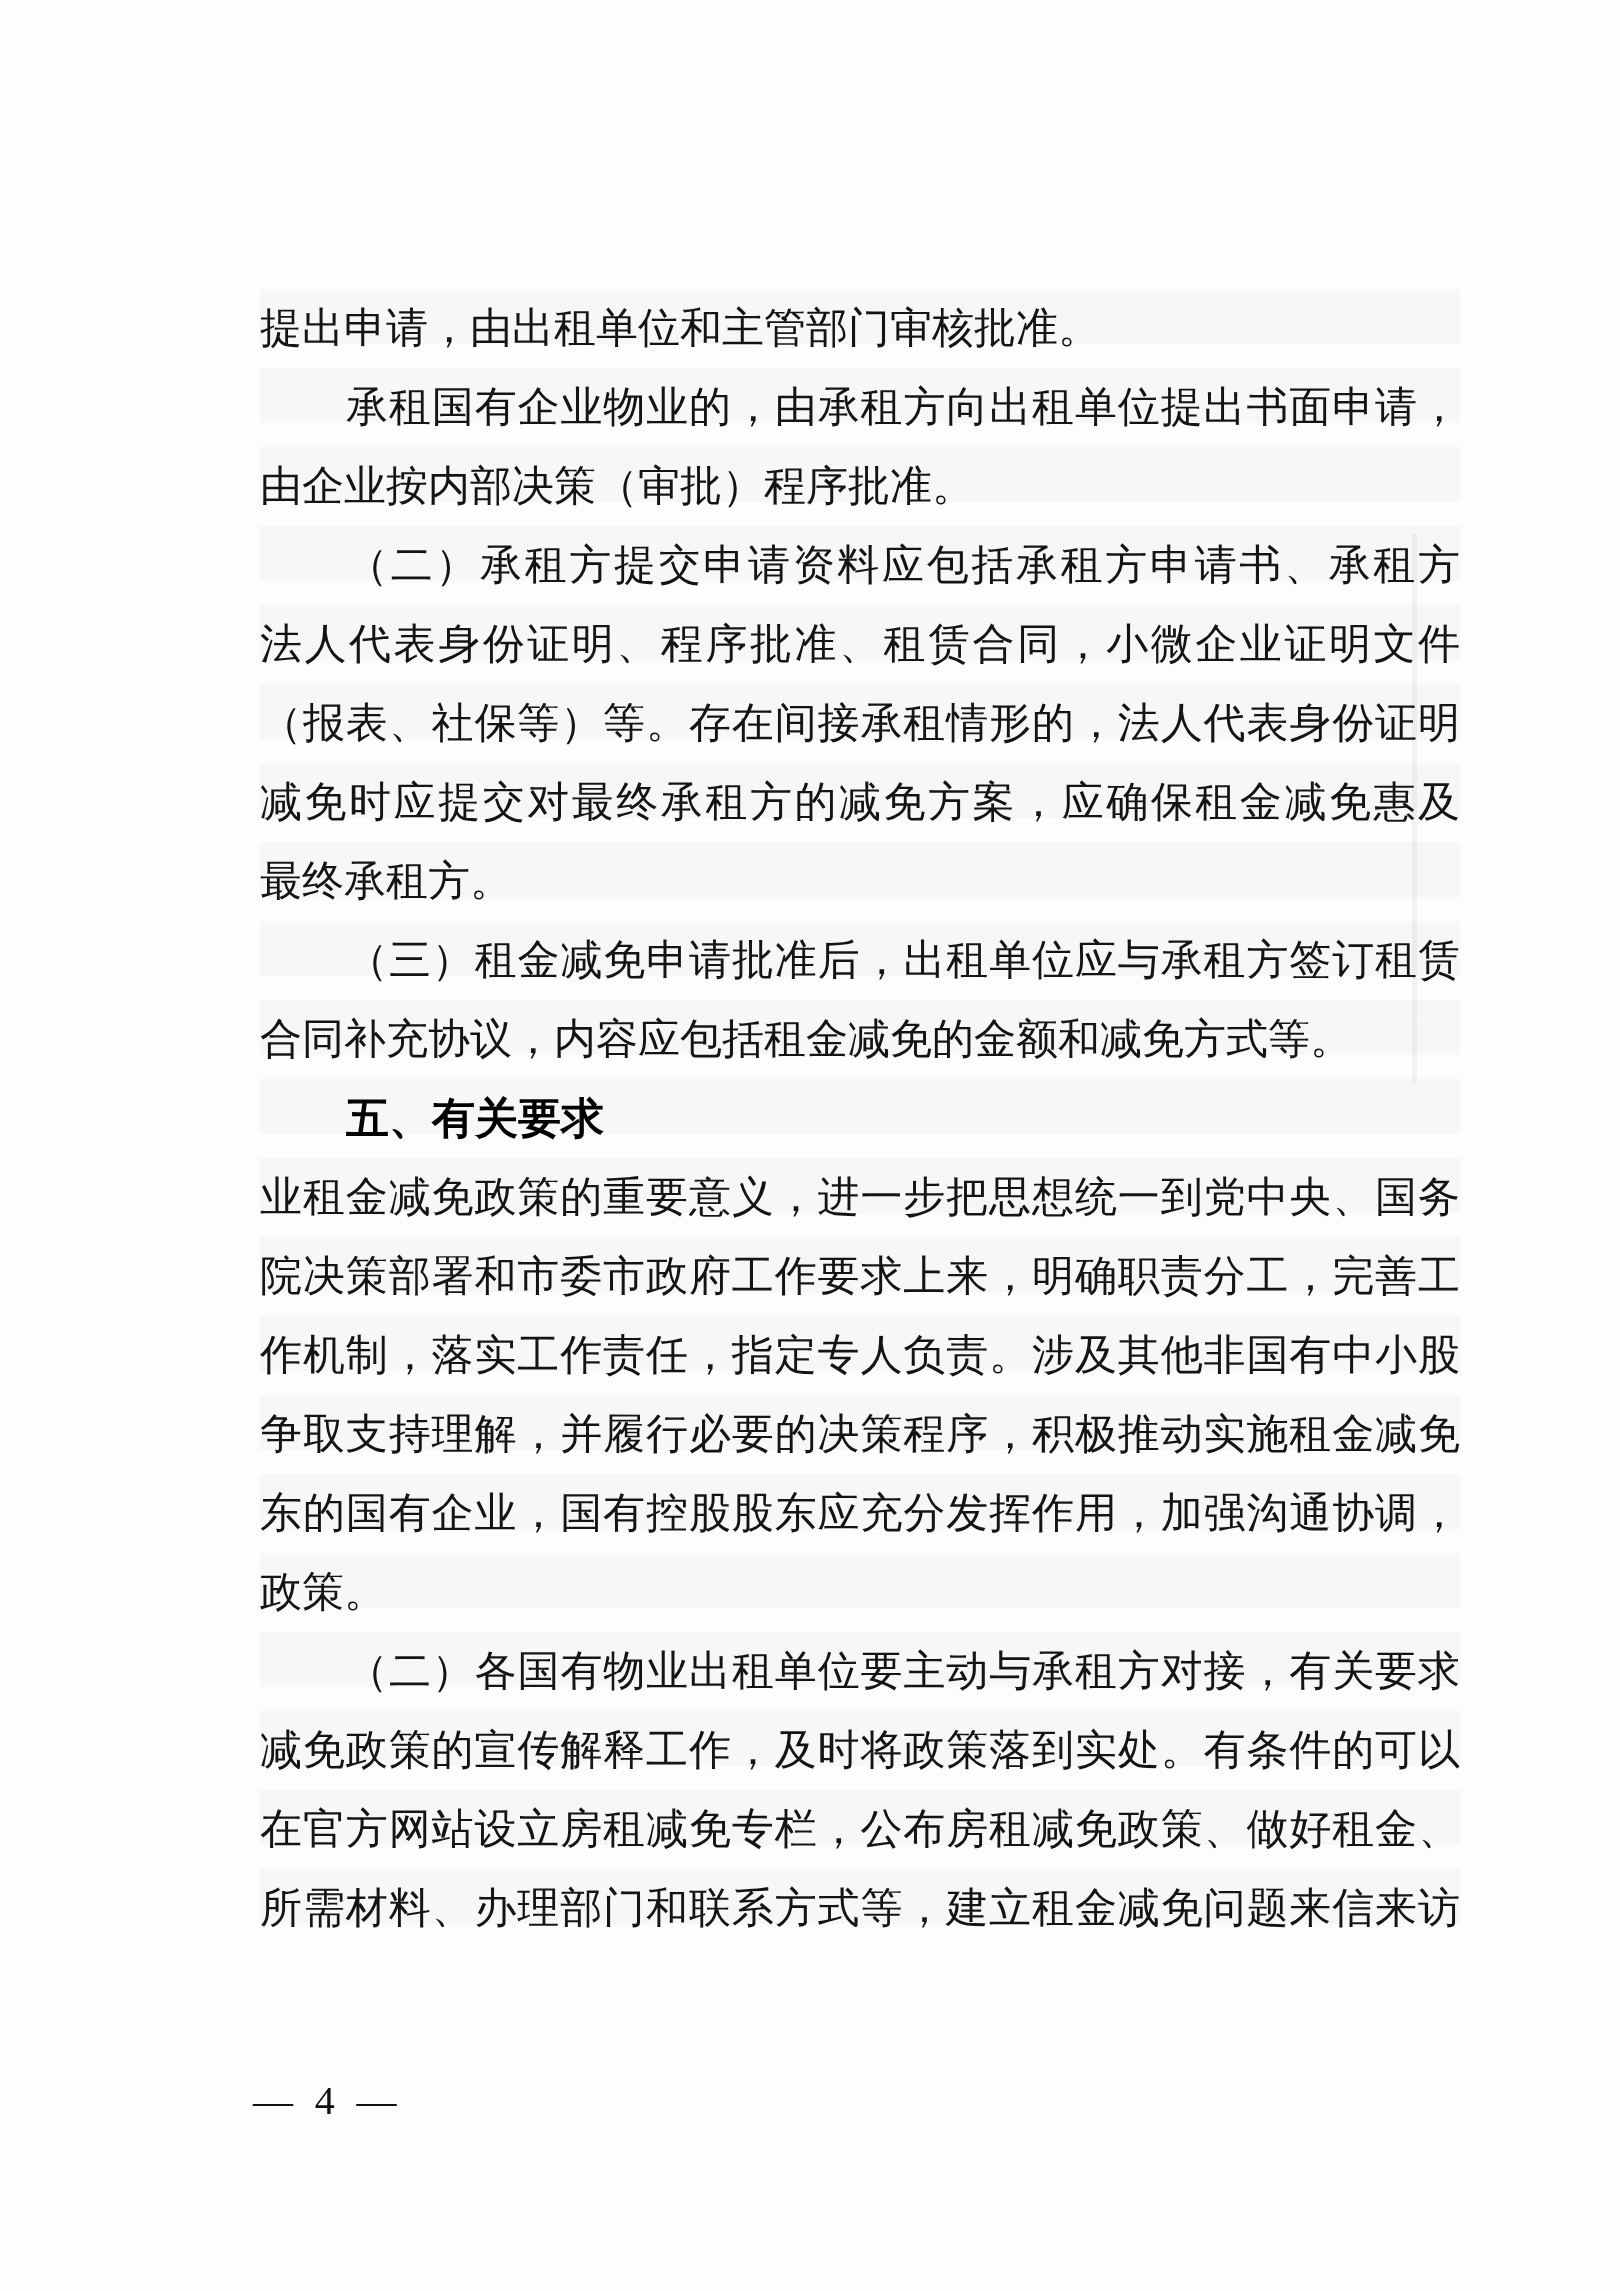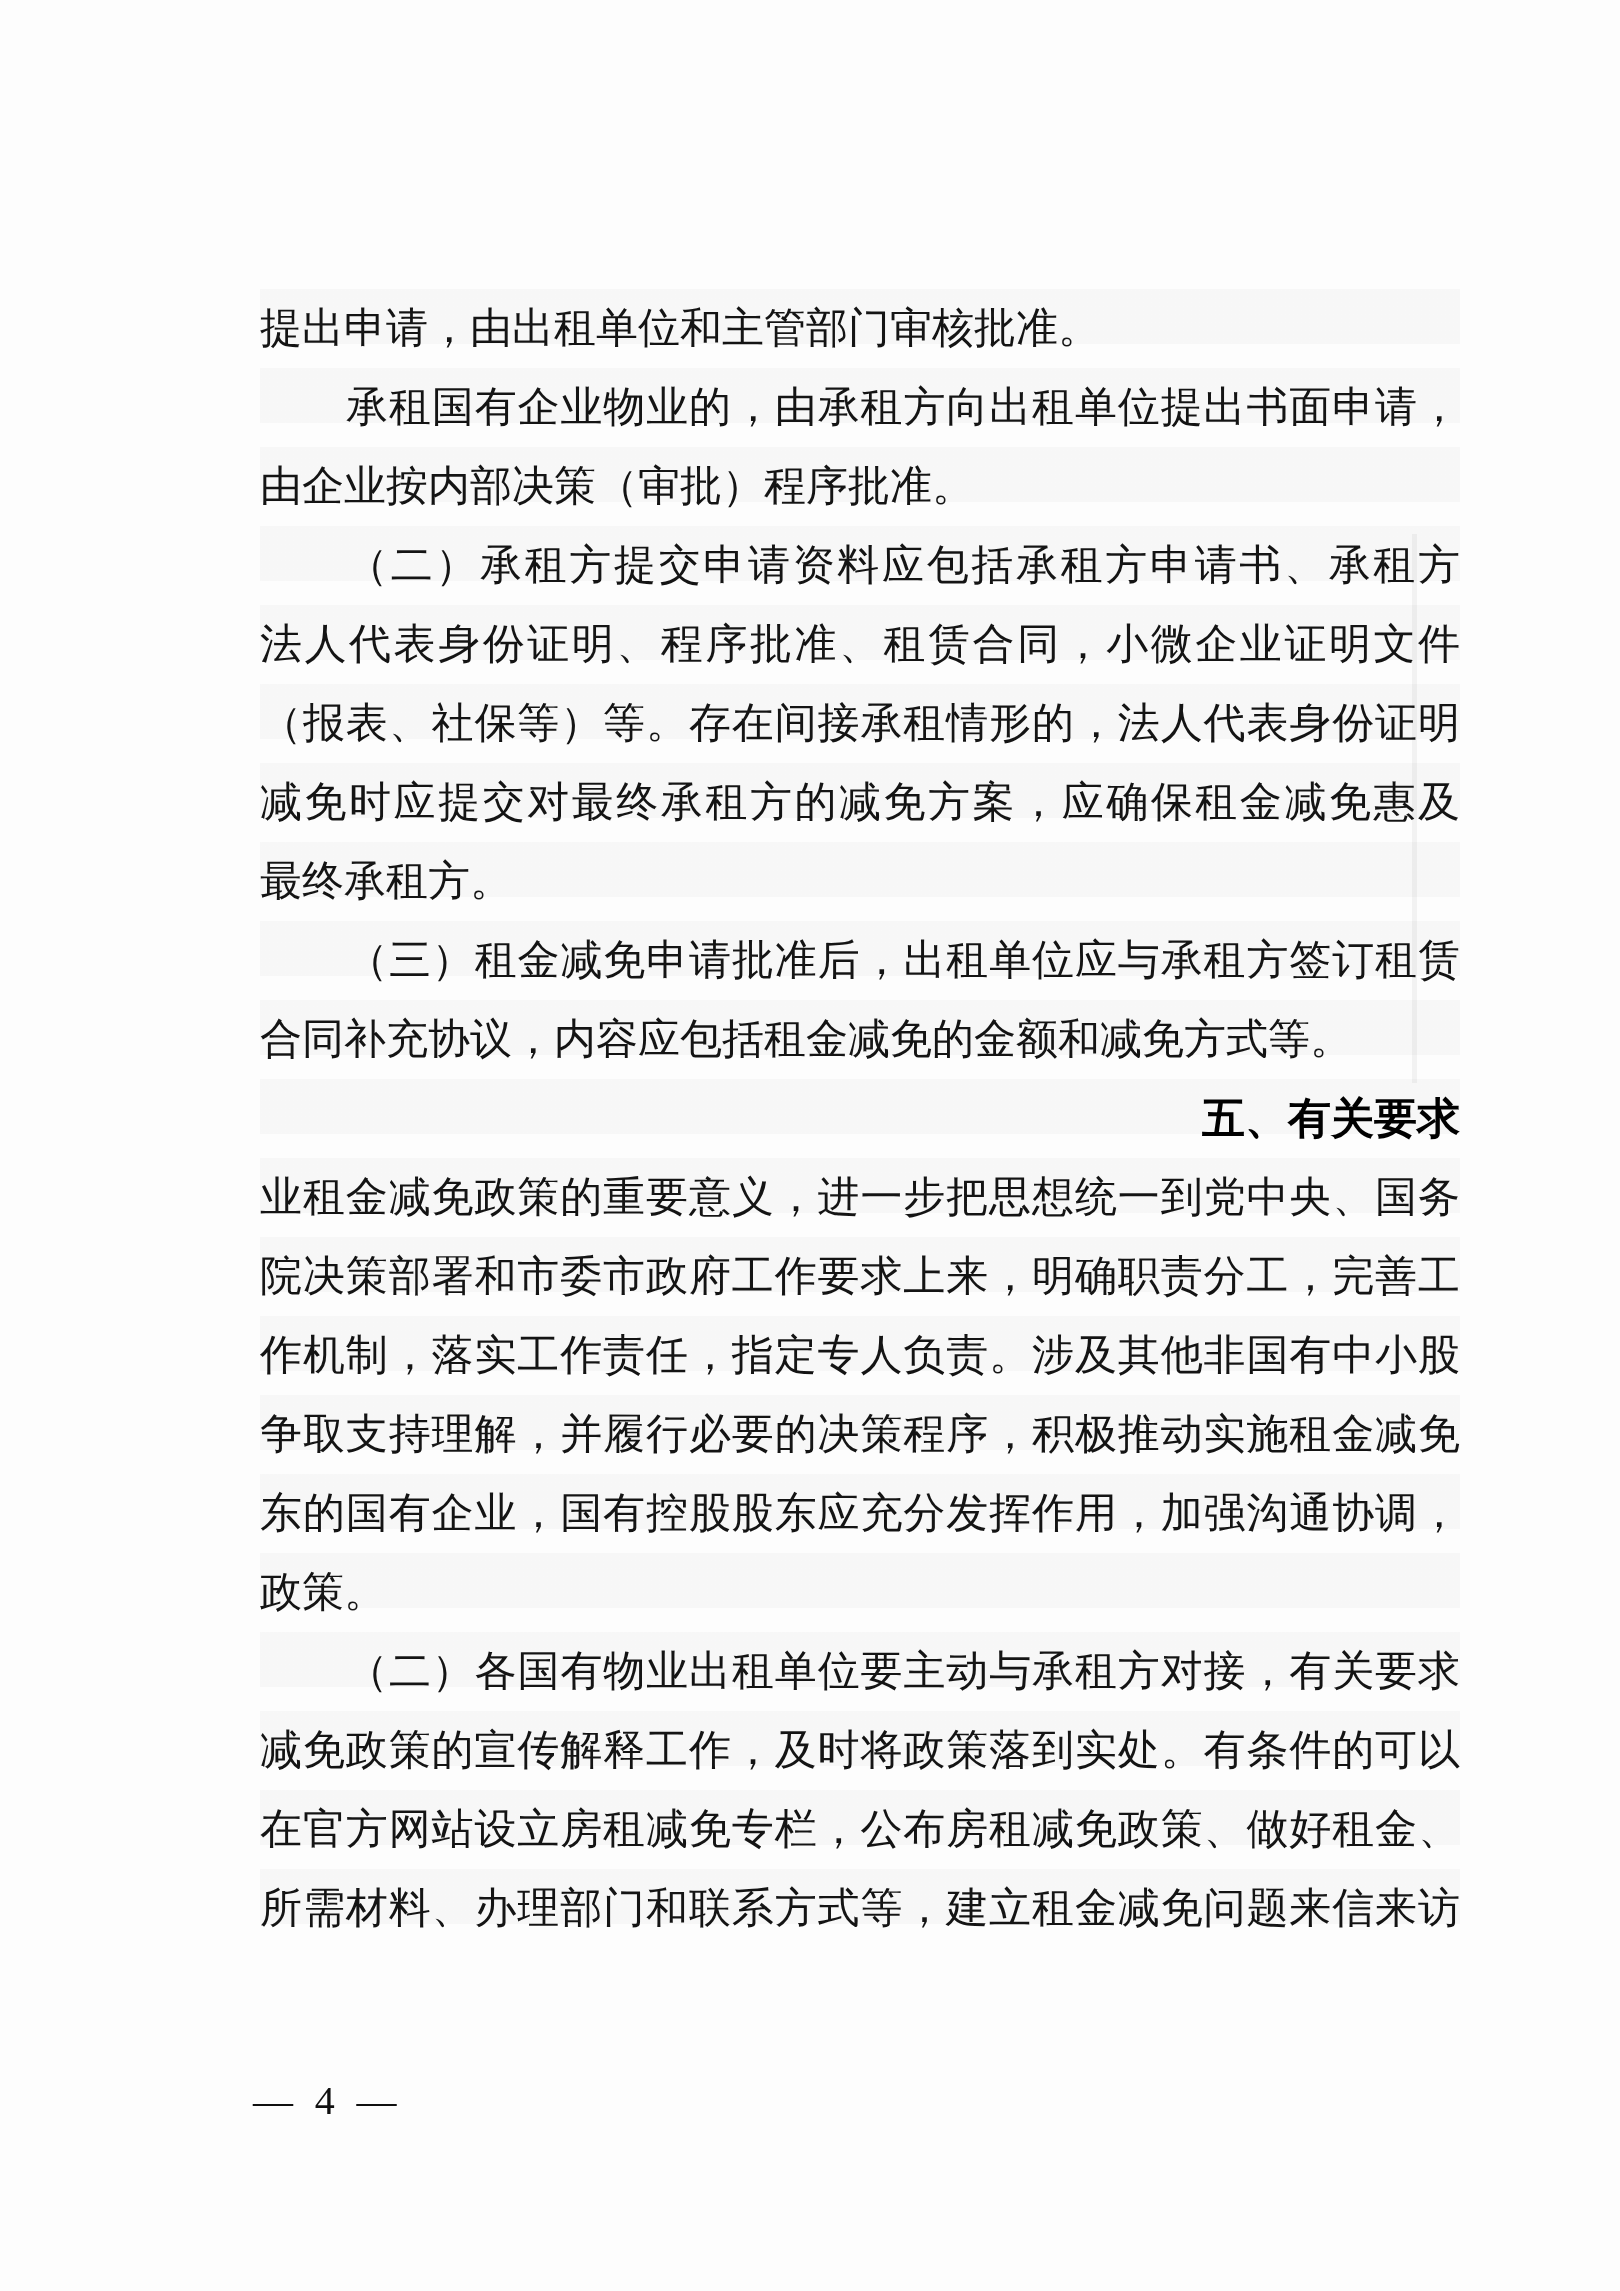--- a/index.html
+++ b/index.html
@@ -35,21 +35,20 @@
     height: 79px;
     line-height: 79px;
     font-size: 42px;
     color: #141414;
     font-family: "Liberation Serif", "DejaVu Serif", serif;
     white-space: normal;
     overflow: visible;
   }
   .doc .line.indent {
     padding-left: 86px;
-    text-align: right;
   }
   .doc .line.justify {
     text-align: justify;
     text-align-last: justify;
   }
   .doc .line.heading {
     font-family: "Liberation Sans", "DejaVu Sans", sans-serif;
     font-weight: bold;
     font-size: 43px;
     color: #000;

